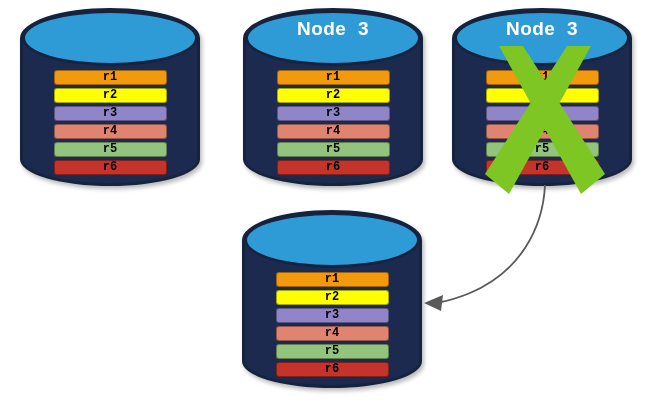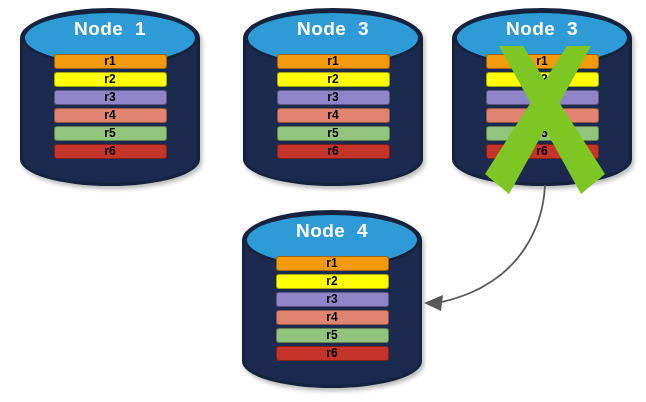--- a/index.html
+++ b/index.html
@@ -62,23 +62,24 @@
     font-weight: bold;
     font-size: 19px;
     letter-spacing: 0.5px;
     white-space: pre;
     z-index: 4;
   }
 
   .rows {
     position: absolute;
     left: 0;
-    top: 46px;
+    top: 62px;
     width: 100%;
     z-index: 3;
+    font-family: Liberation Mono, monospace;
   }
 
   .row {
     position: relative;
     margin: 0 auto 3px auto;
     height: 15px;
     border-radius: 3px;
     border: 1px solid rgba(0,0,0,0.35);
     box-sizing: border-box;
     text-align: center;
@@ -106,21 +107,20 @@
   }
 </style>
 </head>
 <body>
 
 <div id="canvas">
 
   <div class="node" id="node-1" style="left:20px; top:8px; width:180px; height:178px;">
     <div class="cyl-body"></div>
     <div class="cyl-top"></div>
-    <div class="cyl-title">Node  1</div>
     <div class="rows">
       <div class="row" style="width:113px; background:#F2990D;">r1</div>
       <div class="row" style="width:113px; background:#FFFF00;">r2</div>
       <div class="row" style="width:113px; background:#9085C9;">r3</div>
       <div class="row" style="width:113px; background:#E08371;">r4</div>
       <div class="row" style="width:113px; background:#92C47D;">r5</div>
       <div class="row" style="width:113px; background:#C4342A;">r6</div>
     </div>
   </div>
 
@@ -155,21 +155,20 @@
       <g fill="#7DC623">
         <polygon points="14,0 38,0 120,128 96,148"></polygon>
         <polygon points="106,0 82,0 0,128 24,148"></polygon>
       </g>
     </svg>
   </div>
 
   <div class="node" id="node-4" style="left:242px; top:210px; width:180px; height:178px;">
     <div class="cyl-body"></div>
     <div class="cyl-top"></div>
-    <div class="cyl-title">Node  4</div>
     <div class="rows">
       <div class="row" style="width:113px; background:#F2990D;">r1</div>
       <div class="row" style="width:113px; background:#FFFF00;">r2</div>
       <div class="row" style="width:113px; background:#9085C9;">r3</div>
       <div class="row" style="width:113px; background:#E08371;">r4</div>
       <div class="row" style="width:113px; background:#92C47D;">r5</div>
       <div class="row" style="width:113px; background:#C4342A;">r6</div>
     </div>
   </div>
 

